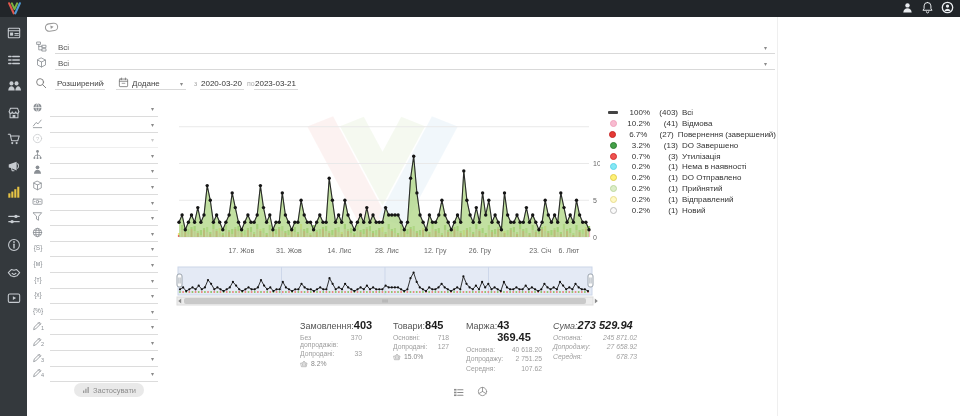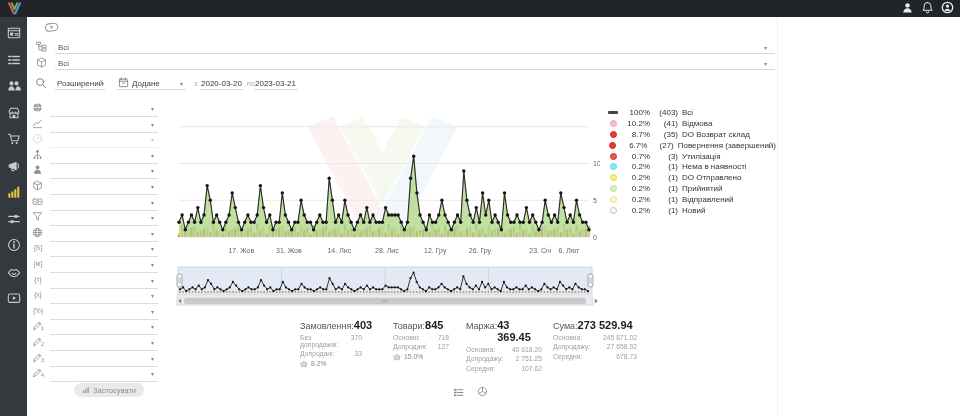--- a/index.html
+++ b/index.html
@@ -1130,31 +1130,31 @@
         <span class="lg-dot" style="background:#f8bbd0;border:1px solid #f1a3bd"></span>
       </span>
       <span class="lg-pct">10.2%</span>
       <span class="lg-cnt">(41)</span>
       <span class="lg-lbl">Відмова</span>
     </div>
     <div class="lg-row">
       <span class="lg-marker">
         <span class="lg-dot" style="background:#e53935;border:1px solid #c62828"></span>
       </span>
-      <span class="lg-pct">8.7%</span>
-      <span class="lg-cnt">(35)</span>
-      <span class="lg-lbl">DO Возврат склад</span>
-    </div>
-    <div class="lg-row">
-      <span class="lg-marker">
-        <span class="lg-dot" style="background:#e53935;border:1px solid #c62828"></span>
-      </span>
       <span class="lg-pct">6.7%</span>
       <span class="lg-cnt">(27)</span>
       <span class="lg-lbl">Повернення (завершений)</span>
+    </div>
+    <div class="lg-row">
+      <span class="lg-marker">
+        <span class="lg-dot" style="background:#43a047;border:1px solid #2e7d32"></span>
+      </span>
+      <span class="lg-pct">3.2%</span>
+      <span class="lg-cnt">(13)</span>
+      <span class="lg-lbl">DO Завершено</span>
     </div>
     <div class="lg-row">
       <span class="lg-marker">
         <span class="lg-dot" style="background:#ef5350;border:1px solid #d32f2f"></span>
       </span>
       <span class="lg-pct">0.7%</span>
       <span class="lg-cnt">(3)</span>
       <span class="lg-lbl">Утилізація</span>
     </div>
     <div class="lg-row">
@@ -1257,21 +1257,21 @@
       </div>
       <div class="stat-sub">
         <span>Допродажу:</span>
         <span>2 751.25</span>
       </div>
       <div class="stat-sub">
         <span>Середня:</span>
         <span>107.62</span>
       </div>
     </div>
-    <div class="stat-col" style="left: 553px; width: 84px;">
+    <div class="stat-col" style="left: 553px; width: 84px; font-style: italic;">
       <div class="stat-title">
         <span>Сума:</span>
         <b>273 529.94</b>
       </div>
       <div class="stat-sub">
         <span>Основна:</span>
         <span>245 871.02</span>
       </div>
       <div class="stat-sub">
         <span>Допродажу:</span>

